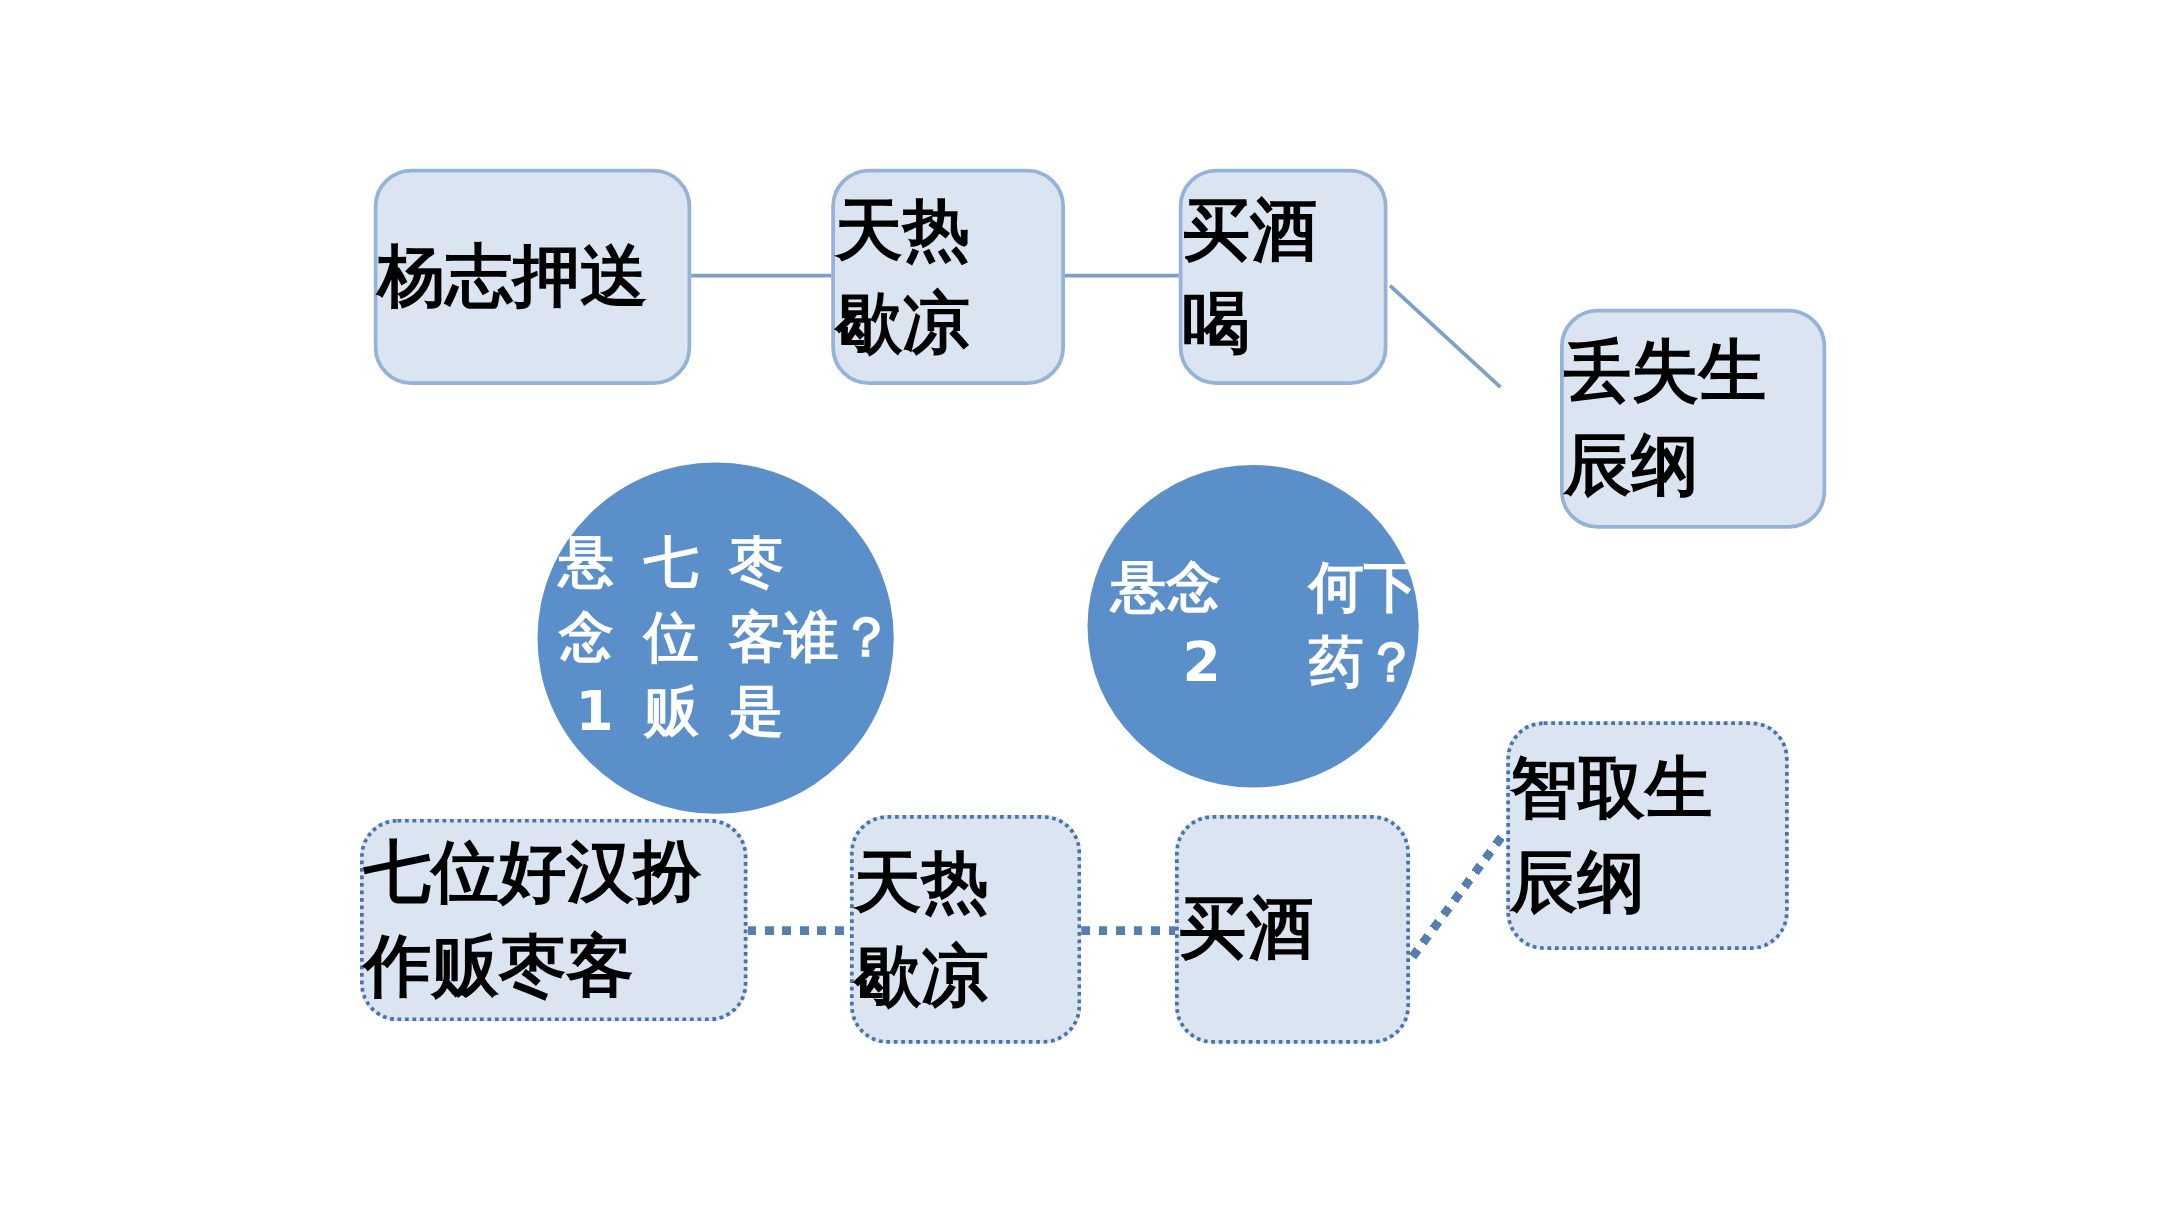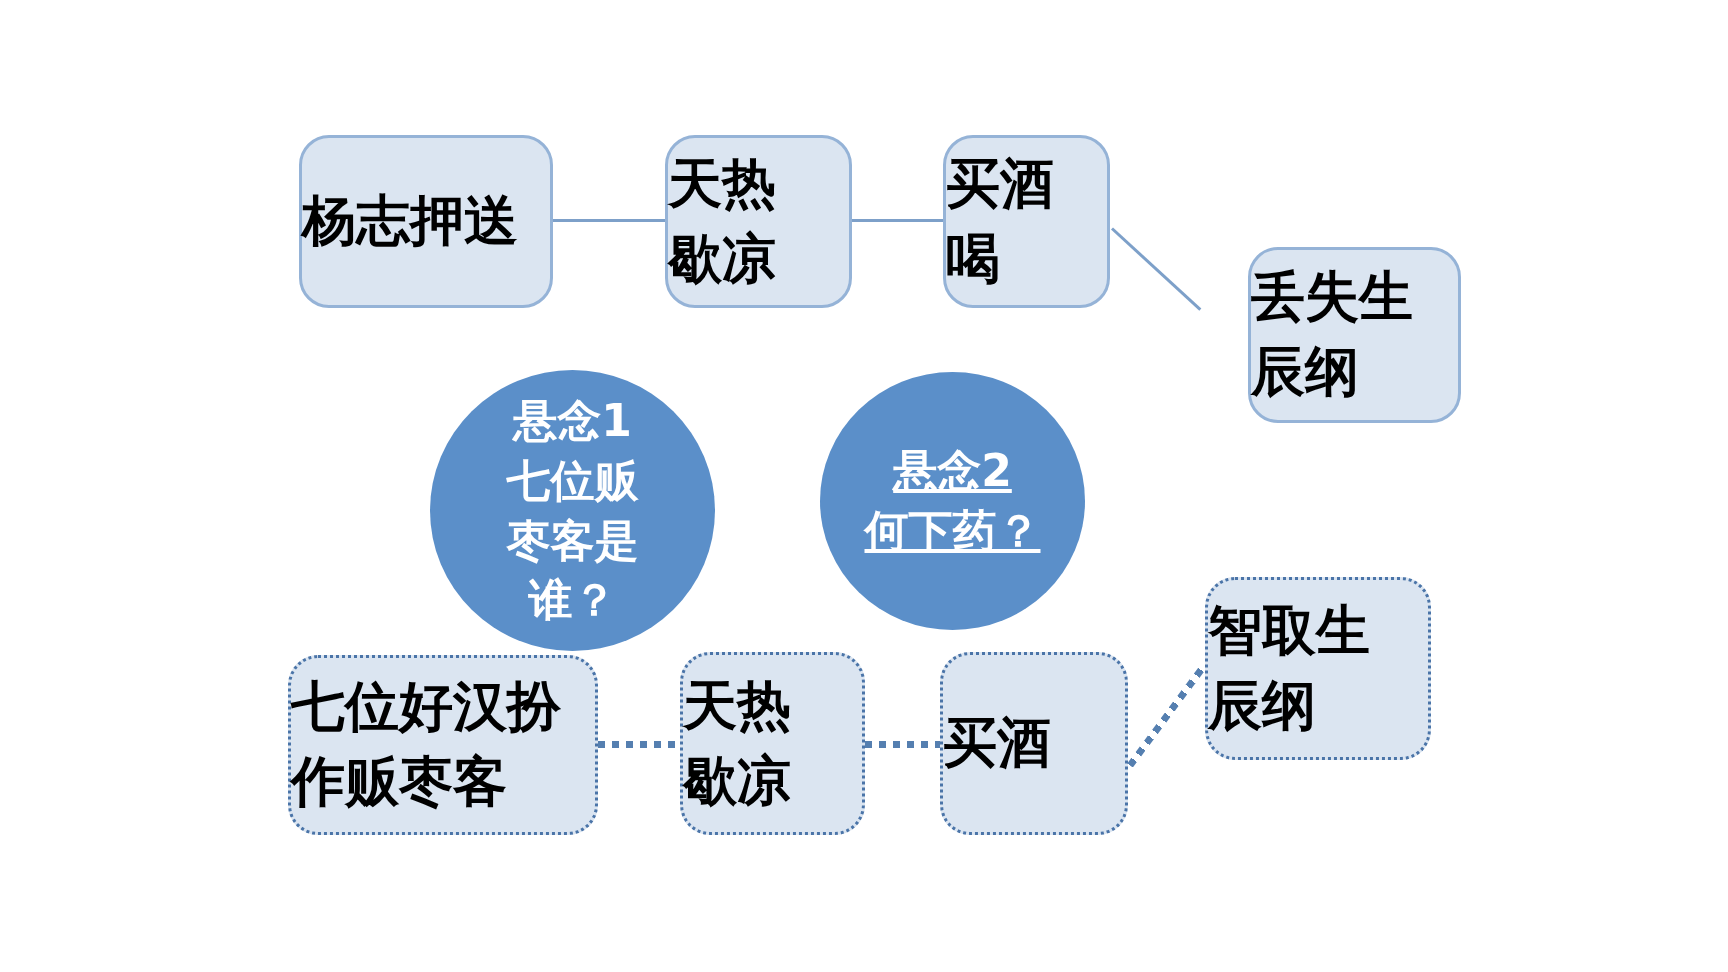--- a/index.html
+++ b/index.html
@@ -44,24 +44,24 @@
   }
   .box.dotted {
     border: 3px dotted var(--dotted-box-border);
   }
   .circle {
     position: absolute;
     box-sizing: border-box;
     background: var(--circle-fill);
     border-radius: 50%;
     display: flex;
-    flex-direction: column;
+    flex-direction: row;
     align-items: center;
     justify-content: center;
-    text-align: left;
+    text-align: right;
     color: var(--circle-text);
     font-size: 44px;
     line-height: 1.36;
     font-weight: 600;
   }
   .line-text { display: block; }
   .hline {
     position: absolute;
     height: 3px;
     background: var(--connector);
@@ -82,24 +82,24 @@
   }
 
   
   #a1 { left: 299px; top: 135px; width: 254px; height: 173px; }
   #a2 { left: 665px; top: 135px; width: 187px; height: 173px; }
   #a3 { left: 943px; top: 135px; width: 167px; height: 173px; }
   #a4 { left: 1203px; top: 247px; width: 213px; height: 176px; margin-left: 45px; }
 
   
   #c1 { left: 430px; top: 370px; width: 285px; height: 281px; }
-  #c2 { left: 820px; top: 372px; width: 265px; height: 258px; text-decoration: underline; }
+  #c2 { left: 870px; top: 372px; width: 265px; height: 258px; }
 
   
-  #b1 { left: 288px; top: 655px; width: 310px; height: 180px; }
+  #b1 { left: 288px; top: 655px; width: 310px; height: 162px; }
   #b2 { left: 680px; top: 652px; width: 185px; height: 183px; }
   #b3 { left: 940px; top: 652px; width: 188px; height: 183px; }
   #b4 { left: 1205px; top: 577px; width: 226px; height: 183px; }
 
   
   #l1 { left: 553px; top: 219px; width: 112px; }
   #l2 { left: 852px; top: 219px; width: 91px; }
   #l3 { left: 1112px; top: 227px; width: 120px; transform: rotate(42.6deg); }
   #d1 { left: 598px; top: 741px; width: 82px; }
   #d2 { left: 865px; top: 741px; width: 75px; }

